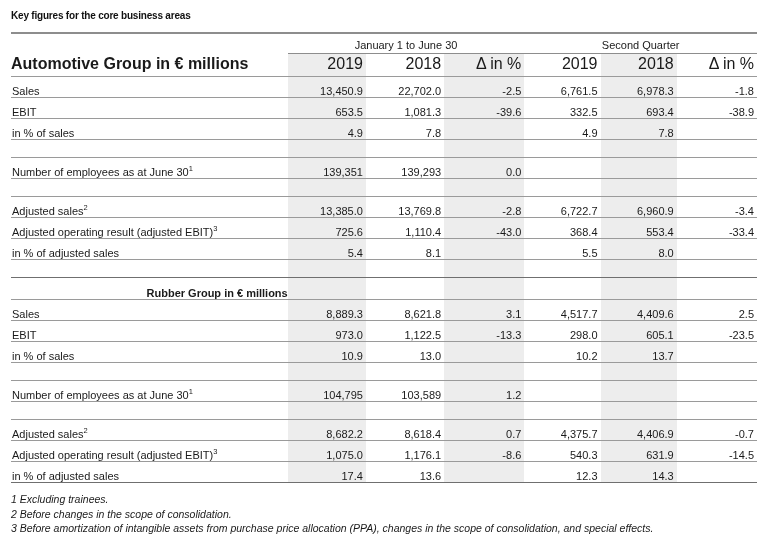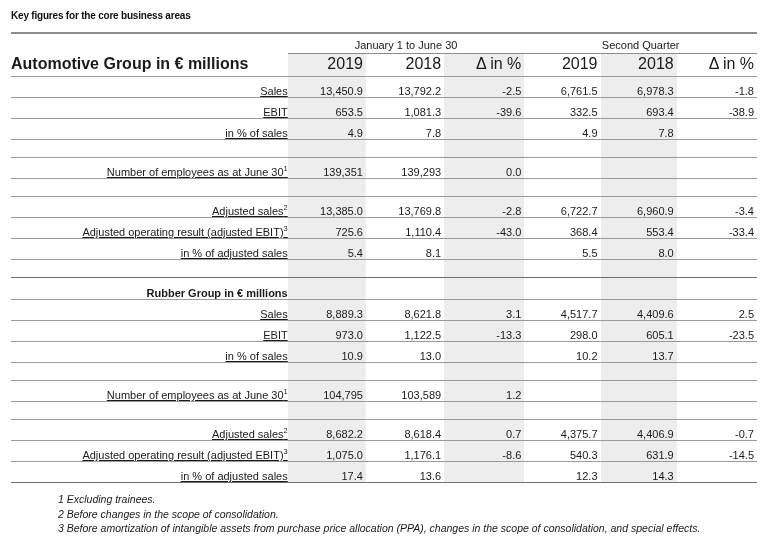--- a/index.html
+++ b/index.html
@@ -85,23 +85,22 @@
     font-weight: bold !important;
     font-size: 16px;
     padding-bottom: 3px !important;
   }
   tr.datarow td {
     height: 20px;
     font-size: 11px;
     border-top: 1px solid #9a9a9a;
   }
   tr.datarow td.lbl {
-    text-align: right;
+    text-align: left;
     padding-left: 1px !important;
-    text-decoration: underline;
   }
   tr.datarow td.val {
     text-align: right;
     padding-right: 3px !important;
   }
   tr.sectionrow td {
     height: 21px;
     font-size: 11px;
     font-weight: bold;
     border-top: 1px solid #6f6f6f;
@@ -124,21 +123,21 @@
     vertical-align: super;
     line-height: 0;
   }
   .footnotes {
     margin-top: 9px;
     font-style: italic;
     font-size: 10.5px;
     line-height: 14.5px;
     color: #1a1a1a;
   }
-  .fn { white-space: nowrap; margin-left: 47px; }
+  .fn { white-space: nowrap; }
 </style>
 </head>
 <body>
 
 <div class="page">
 
   <div class="title">Key figures for the core business areas</div>
   <div class="title-rule"></div>
 
   <table class="kf">
@@ -168,21 +167,21 @@
           <td class="colhead shade">2019</td>
           <td class="colhead">2018</td>
           <td class="colhead shade">Δ in %</td>
           <td class="colhead">2019</td>
           <td class="colhead shade">2018</td>
           <td class="colhead">Δ in %</td>
         </tr>
         <tr class="datarow">
           <td class="lbl">Sales</td>
           <td class="val shade">13,450.9</td>
-          <td class="val">13,792.2</td>
+          <td class="val">22,702.0</td>
           <td class="val shade">-2.5</td>
           <td class="val">6,761.5</td>
           <td class="val shade">6,978.3</td>
           <td class="val">-1.8</td>
         </tr>
         <tr class="datarow">
           <td class="lbl">EBIT</td>
           <td class="val shade">653.5</td>
           <td class="val">1,081.3</td>
           <td class="val shade">-39.6</td>

